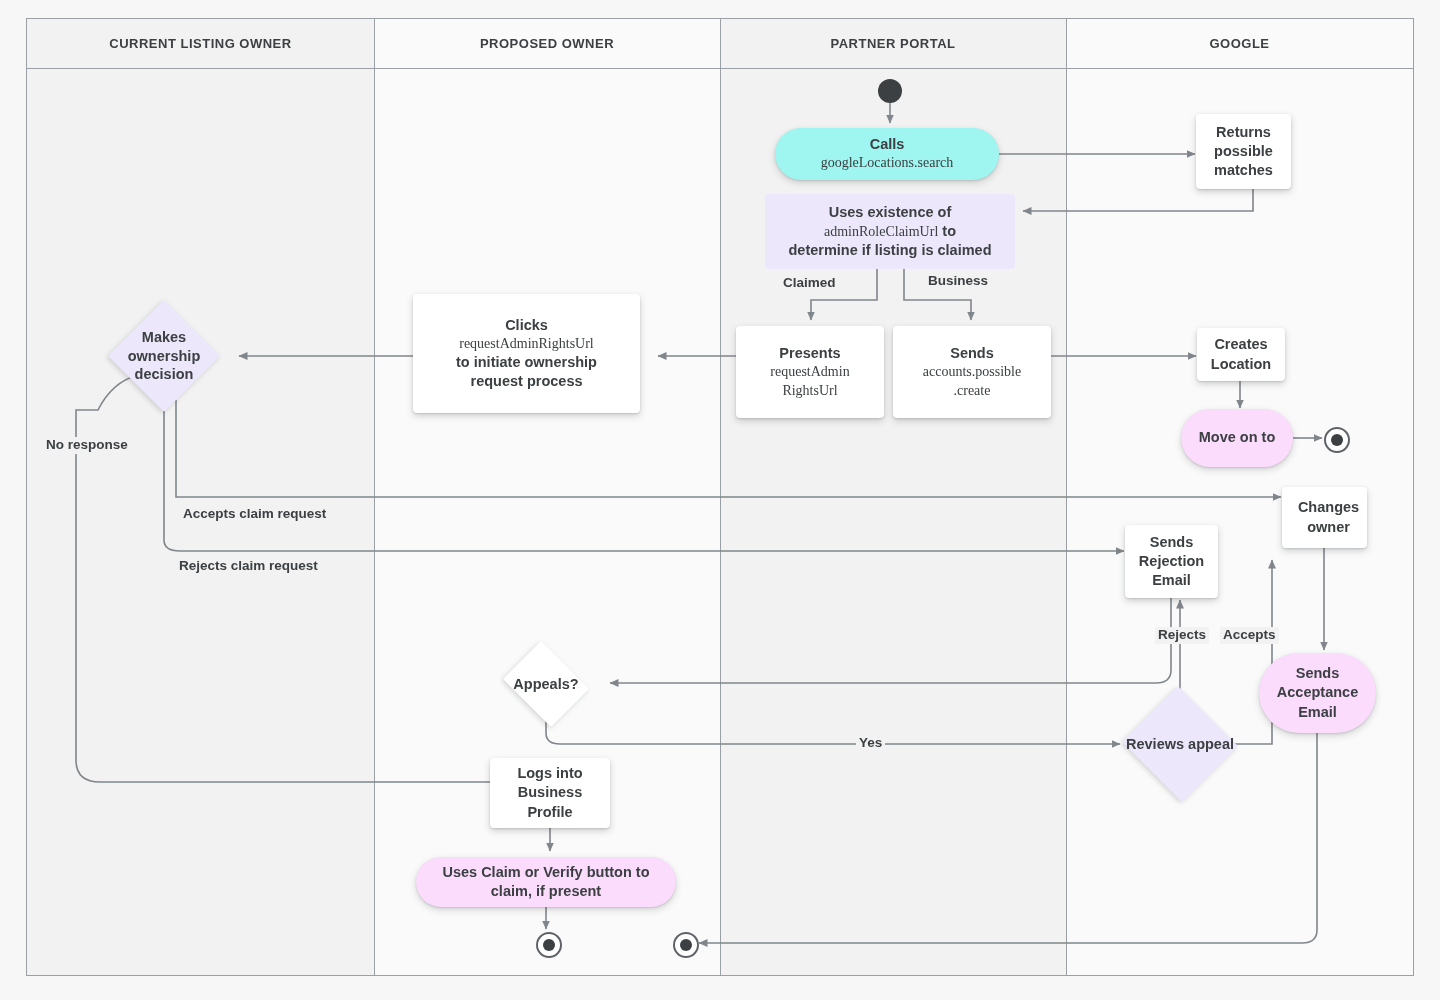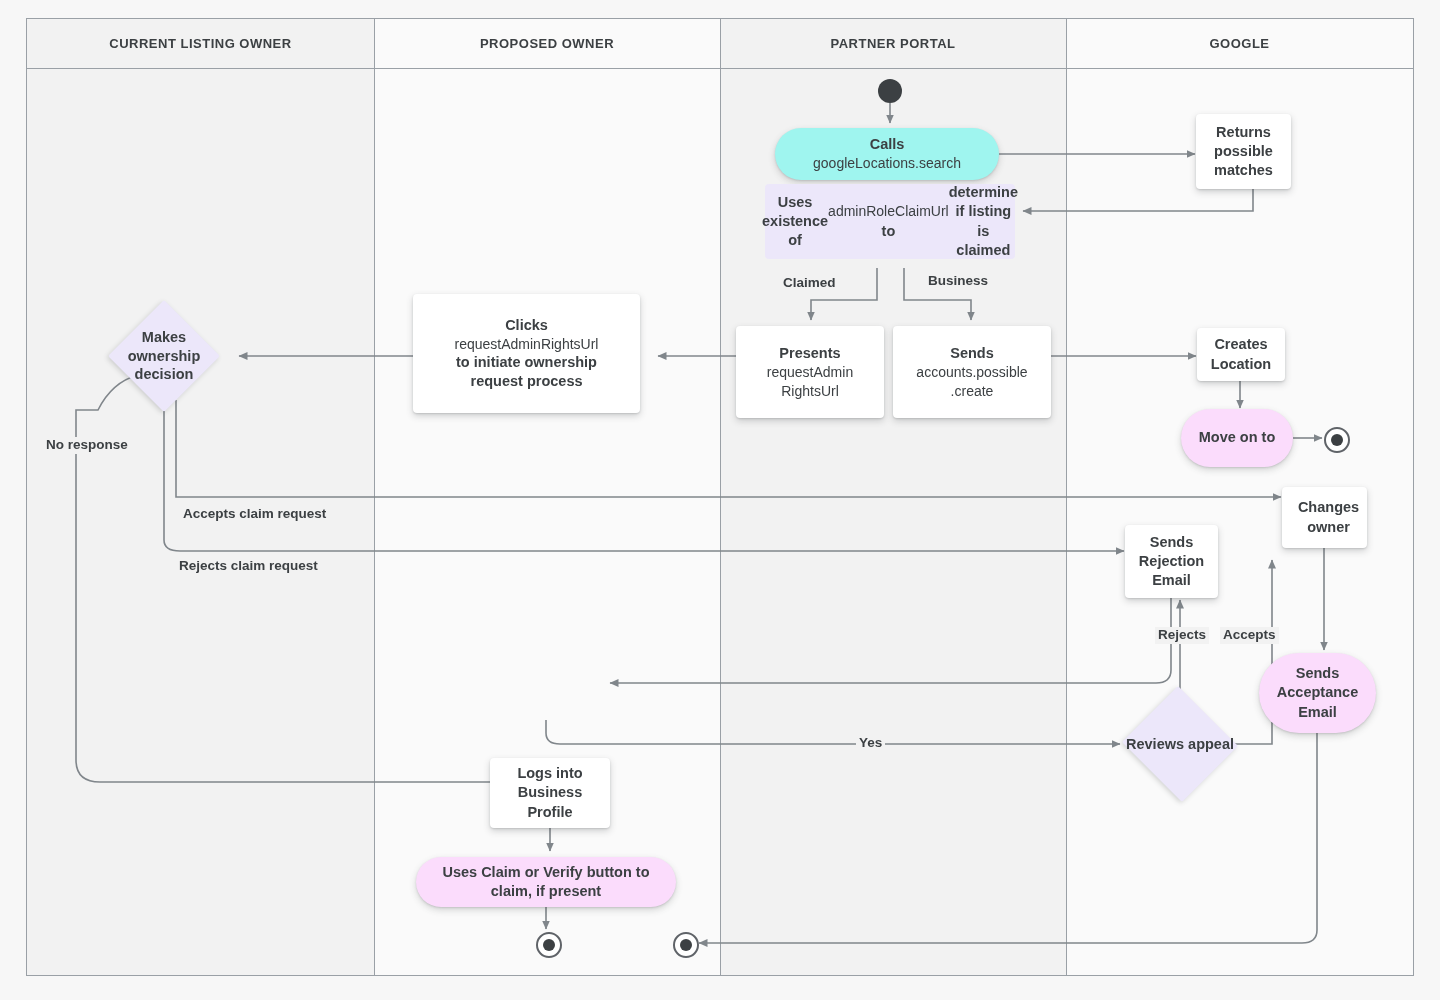--- a/index.html
+++ b/index.html
@@ -55,21 +55,21 @@
     background:transparent;pointer-events:none;
   }
   .pill{
     border-radius:999px;
     box-shadow:0 3px 7px rgba(60,64,67,.20), 0 1px 2px rgba(60,64,67,.16);
     padding:22px 14px;
   }
   .cyan{background:#9ff5ef;}
   .pink{background:#fbdcfc;}
   .lav{background:#ece7fa;border-radius:4px;padding:8px 10px;}
-  .code{font-family:Liberation Sans, sans-serif;font-weight:normal;font-size:14px;}
+  .code{font-family:Liberation Serif, serif;font-weight:normal;font-size:14px;}
 
   
   .dia{position:absolute;}
   .dia .lbl{
     position:absolute;left:0;top:0;width:100%;height:100%;
     display:flex;align-items:center;justify-content:center;
     text-align:center;color:#3c4043;font-size:14.5px;font-weight:bold;
     line-height:1.3;z-index:2;
   }
   .dia .shape{
@@ -179,21 +179,21 @@
 
   <div class="node pill cyan" style="left:775px;top:128px;width:224px;height:52px;flex-direction:column;">
     <span>Calls</span>
     <span class="code">googleLocations.search</span>
   </div>
 
   <div class="node box" style="left:1196px;top:114px;width:95px;height:75px;">
     <span>Returns possible matches</span>
   </div>
 
-  <div class="node lav" style="left:765px;top:184px;width:250px;height:75px;flex-direction:row;">
+  <div class="node lav" style="left:765px;top:194px;width:250px;height:75px;flex-direction:column;">
     <span>Uses existence of</span>
     <span>
       <span class="code">adminRoleClaimUrl</span>
       <span> to</span>
     </span>
     <span>determine if listing is claimed</span>
   </div>
 
   <div class="elbl" style="left:780px;top:275px;">
     <span>Claimed</span>
@@ -264,20 +264,26 @@
     <span>Sends Acceptance Email</span>
   </div>
 
   <div class="elbl" style="left:1155px;top:627px;">
     <span>Rejects</span>
   </div>
   <div class="elbl" style="left:1220px;top:627px;">
     <span>Accepts</span>
   </div>
 
+  <div class="dia whitefill" style="left:498px;top:646px;width:96px;height:76px;">
+    <div class="shape"></div>
+    <div class="lbl">
+      <span>Appeals?</span>
+    </div>
+  </div>
 
   <div class="elbl" style="left:856px;top:735px;">
     <span>Yes</span>
   </div>
 
   <div class="dia lavfill" style="left:1120px;top:688px;width:120px;height:112px;">
     <div class="shape"></div>
     <div class="lbl">
       <span>Reviews appeal</span>
     </div>

